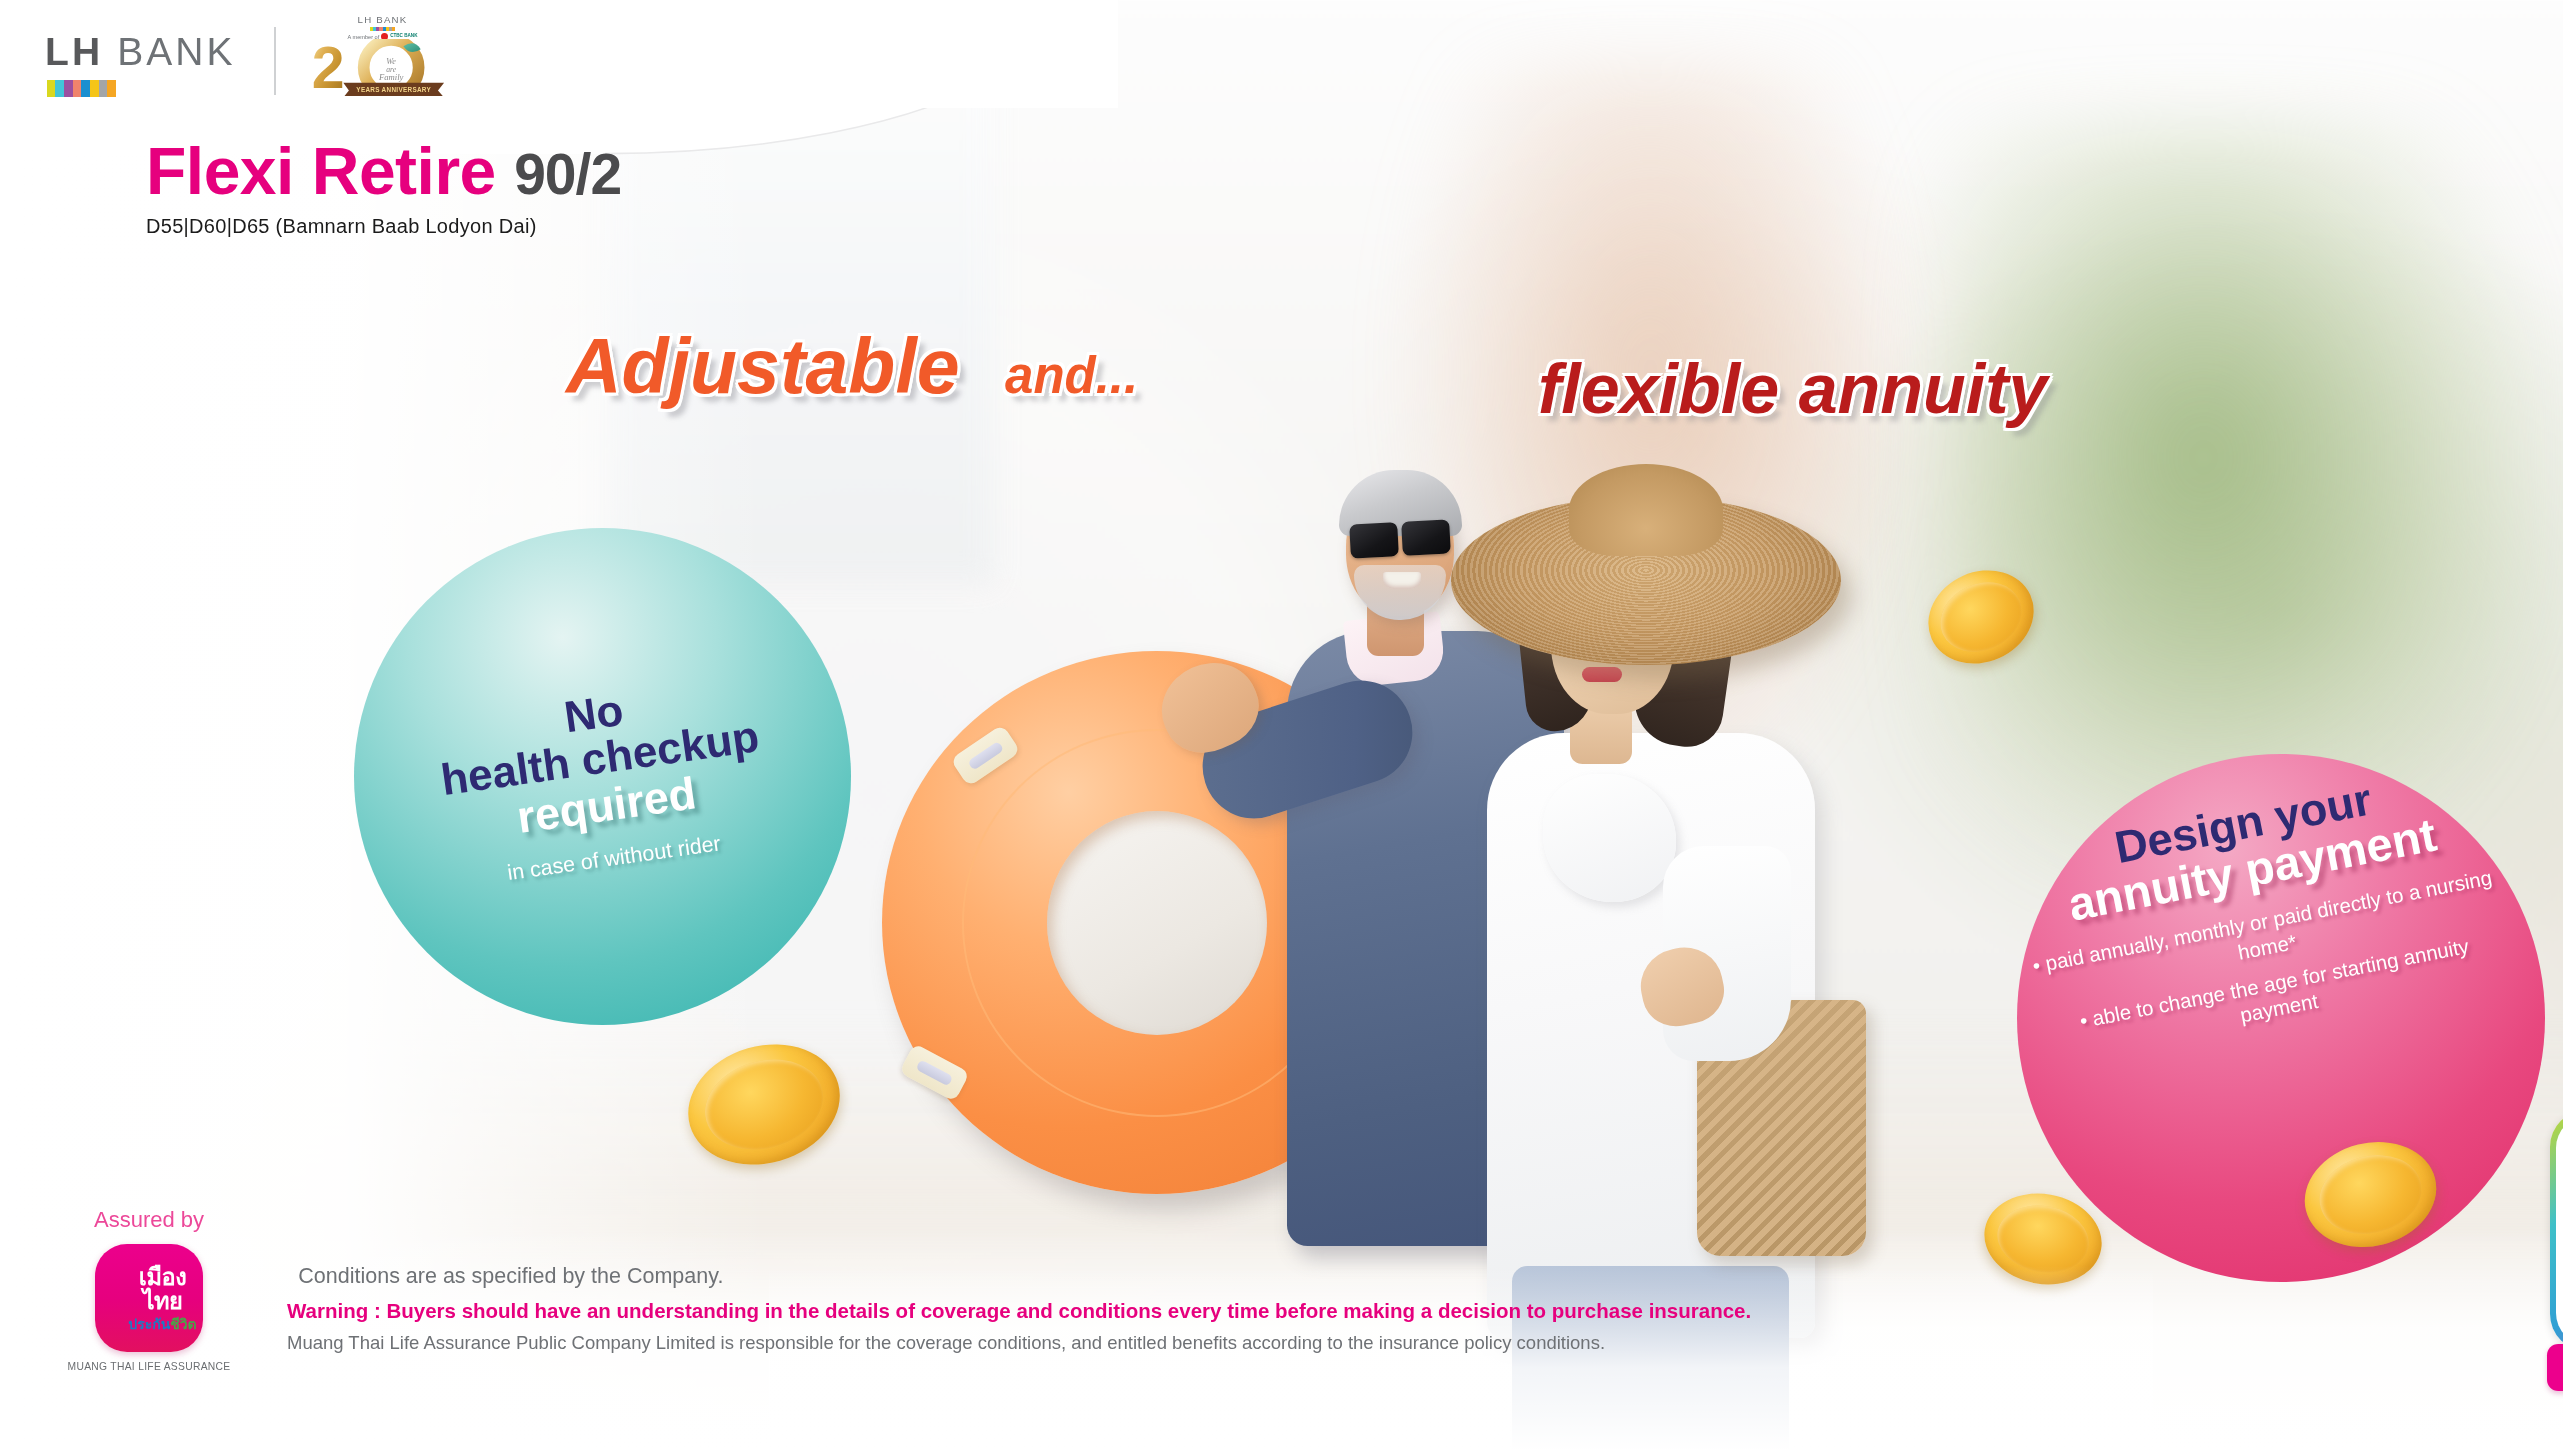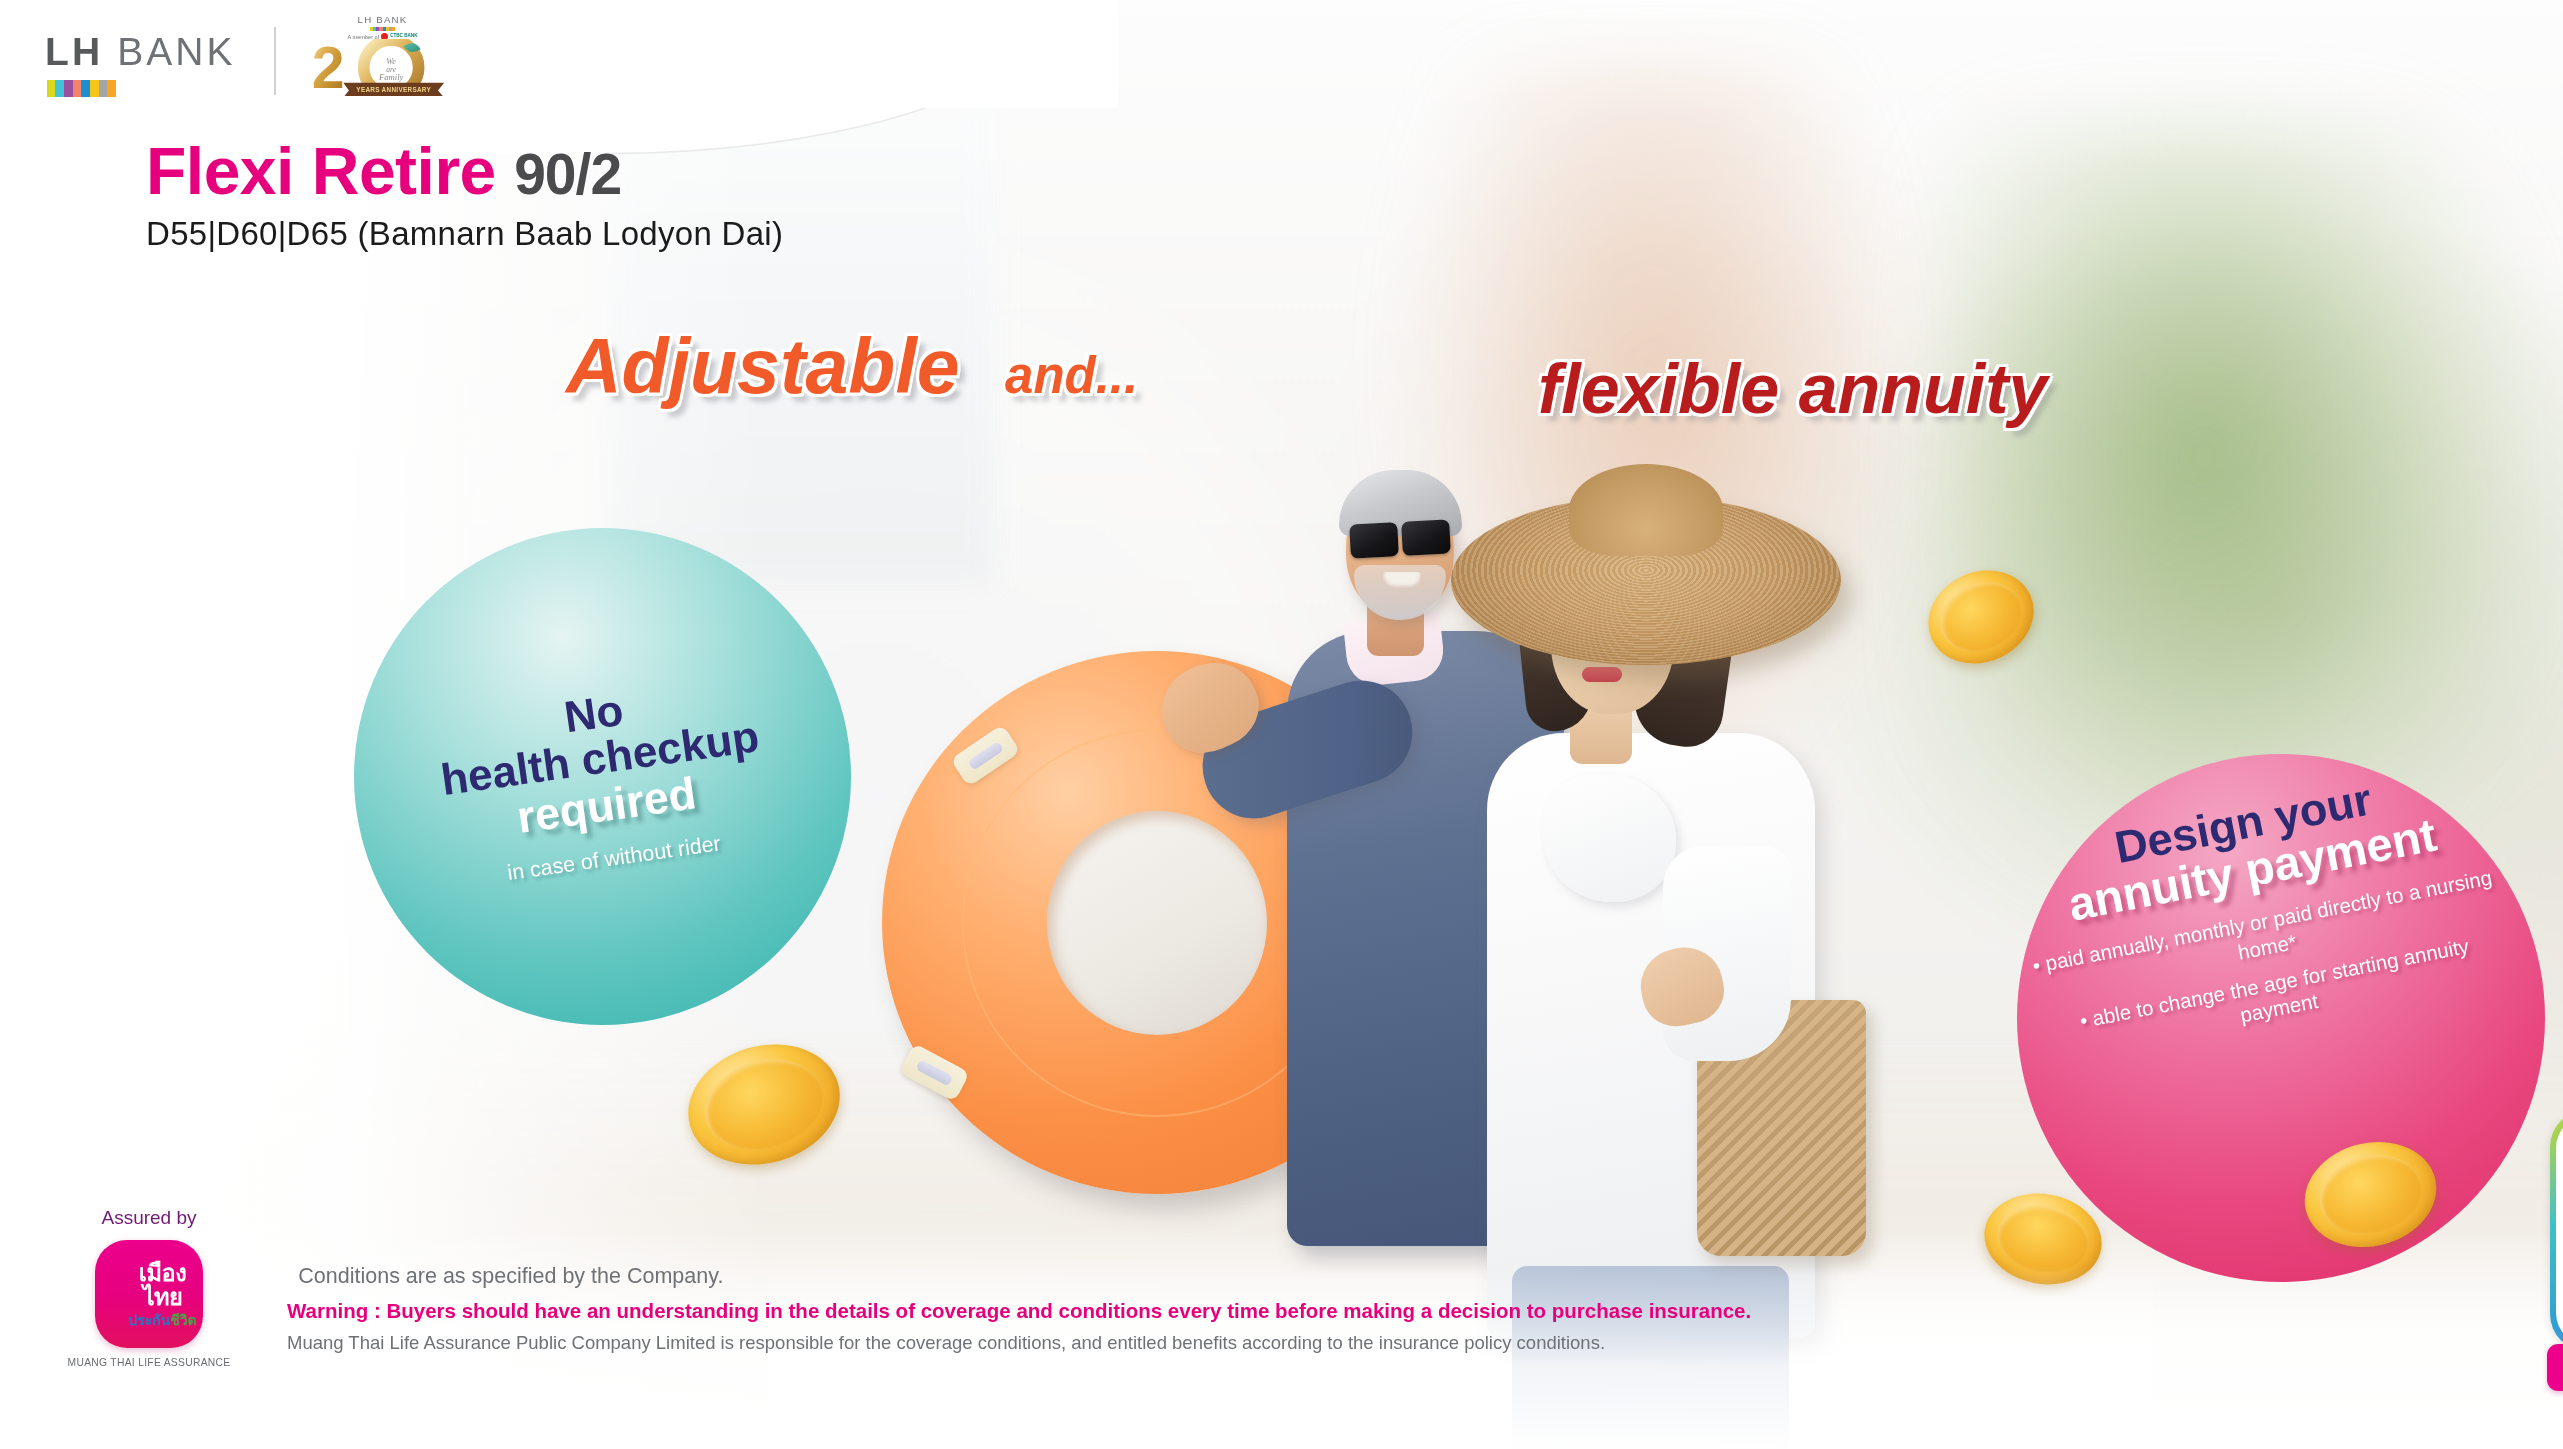--- a/index.html
+++ b/index.html
@@ -88,21 +88,21 @@
 
   
   #title-block { position:absolute; left:146px; top:138px; z-index:35; }
   #prod-title {
     font-size:66px; font-weight:700; line-height:1; white-space:nowrap;
     font-family:"Liberation Sans", sans-serif;
   }
   #prod-title .pt-pink { color:#e6007e; letter-spacing:-0.5px; }
   #prod-title .pt-grey { color:#4b4b4d; font-size:57px; letter-spacing:-1px; }
   #prod-sub {
-    margin-top:11.3px; font-size:33px; color:#1b1b1b; white-space:nowrap;
+    margin-top:11.3px; font-size:20px; color:#1b1b1b; white-space:nowrap;
     font-weight:400; letter-spacing:0.3px;
   }
 
   
   #headline-1 {
     position:absolute; left:566px; top:328px; z-index:36;
     font-size:77px; font-weight:700; font-style:italic; color:#f15a29;
     white-space:nowrap; line-height:1;
     text-shadow:
       -2.6px -2.6px 0 #fff, 2.6px -2.6px 0 #fff, -2.6px 2.6px 0 #fff, 2.6px 2.6px 0 #fff,
@@ -362,21 +362,21 @@
   }
   .coin .c-rim {
     position:absolute; left:11%; top:13%; width:78%; height:74%;
     border-radius:50%;
     background:radial-gradient(ellipse at 42% 32%, #ffd75e 0%, #f6b731 55%, #e79f1e 100%);
     box-shadow:inset 2.1px 2.6px 5.1px rgba(255,240,190,.55);
   }
 
   
   #assured { position:absolute; left:62px; top:1207px; width:174px; z-index:40; text-align:center; }
-  #assured .as-label { font-size:19px; color:#701a75; font-weight:400; }
+  #assured .as-label { font-size:22px; color:#ec4899; font-weight:400; }
   #assured .mt-logo {
     width:108px; height:108px; margin:11.3px auto 0;
     border-radius:32px;
     background:linear-gradient(180deg,#ec008c 0%, #e6007e 52%, #e2105f 100%);
     display:flex; flex-direction:column; align-items:center; justify-content:center;
     box-shadow:0 2.6px 6.2px rgba(180,20,100,.25);
     padding-left:27px;
   }
   #assured .mt-thai1 {
     color:#fff; font-size:23.6px; font-weight:700; line-height:1; letter-spacing:-0.5px;

